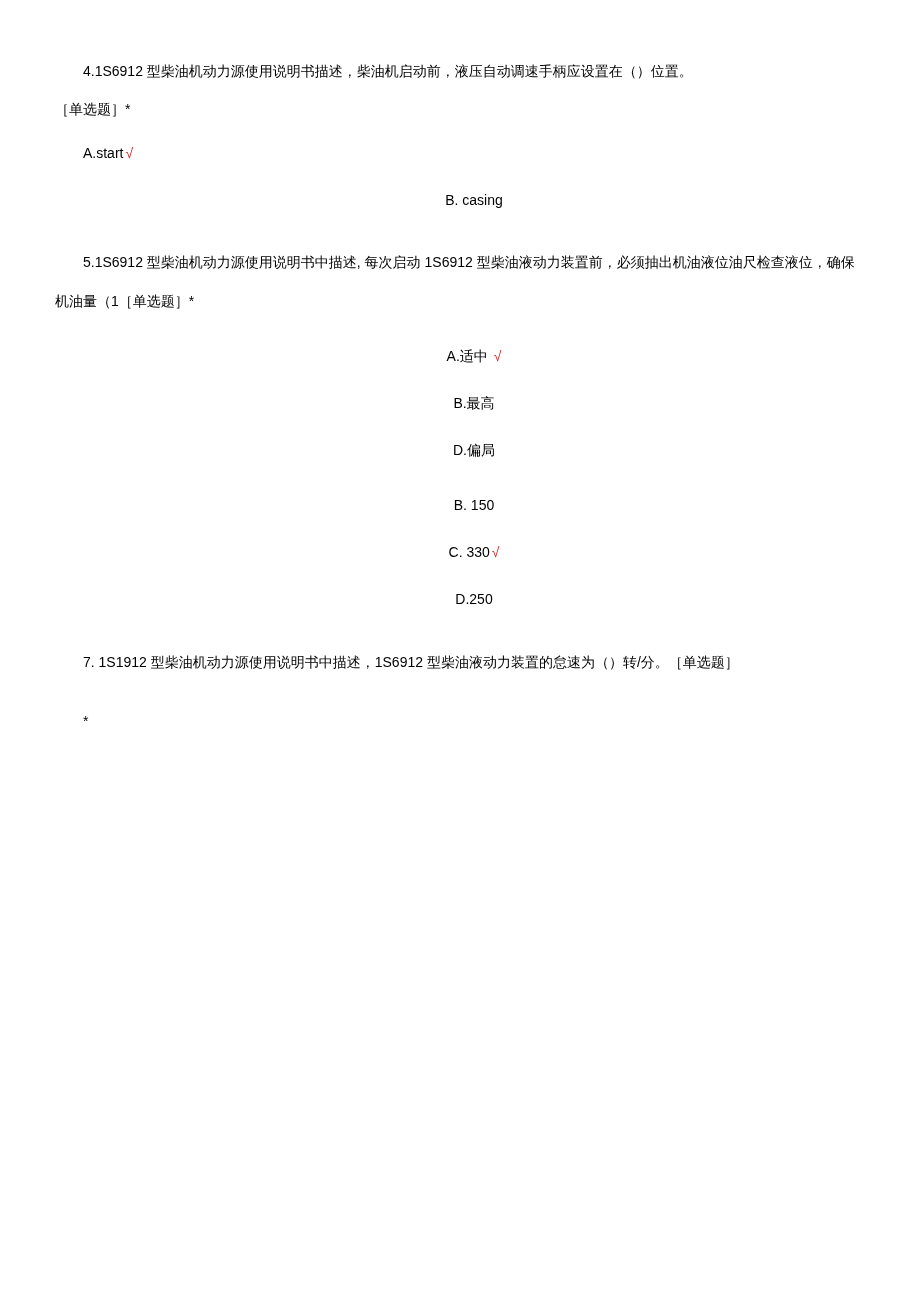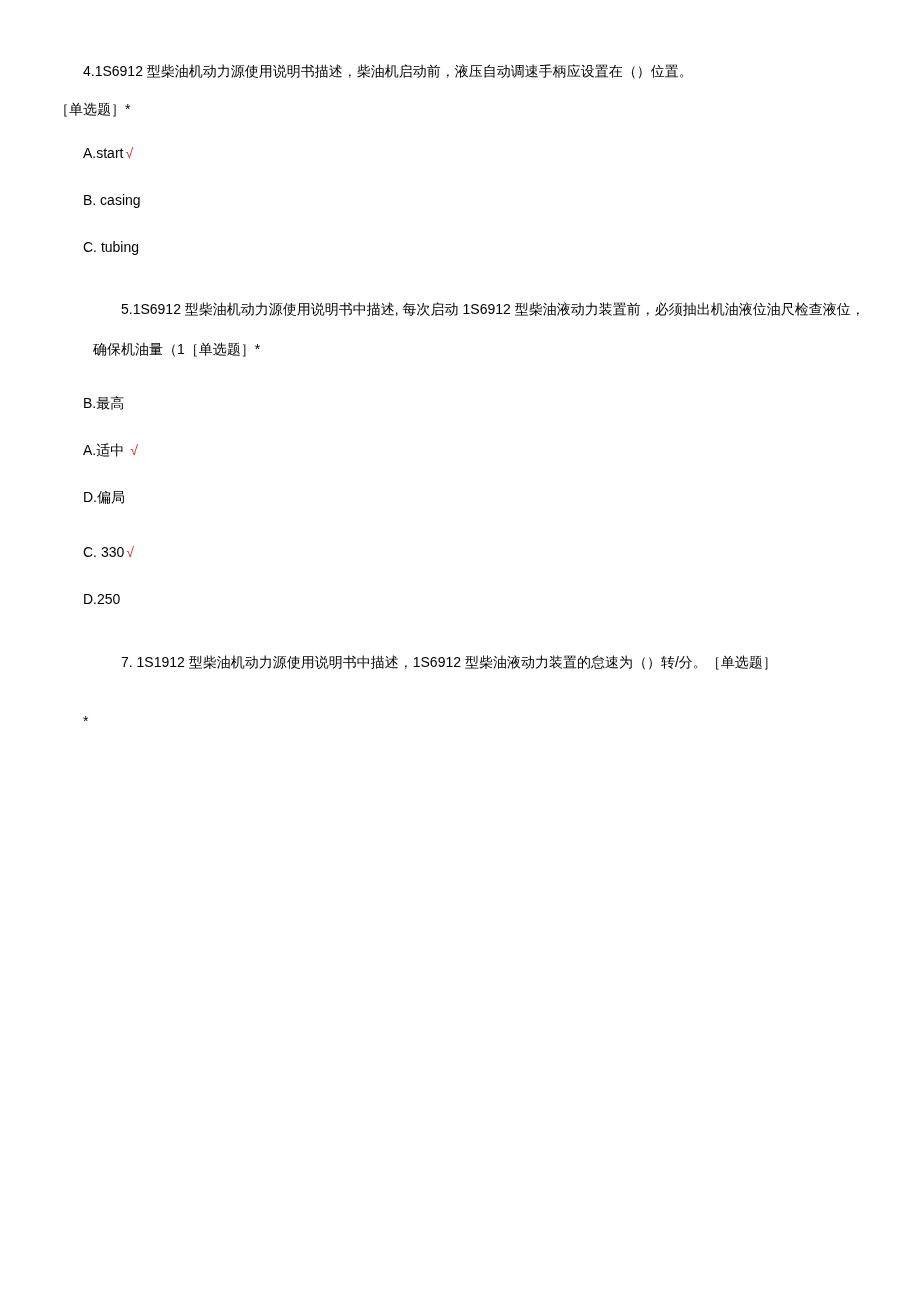--- a/index.html
+++ b/index.html
@@ -13,33 +13,33 @@
       width: 920px;
       box-sizing: border-box;
     }
     .question {
       margin-bottom: 30px;
     }
     .q-stem {
       text-indent: 2em;
       margin-bottom: 20px;
       line-height: 2.8;
-      margin-left: 38px;
     }
     .q-stem-first {
       text-indent: 2em;
       margin-bottom: 16px;
     }
     .q-stem-tag {
       margin-bottom: 20px;
     }
     .option {
       text-indent: 2em;
       margin: 22px 0;
       line-height: 1.8;
+      text-align: center;
     }
     .option-a-first {
       text-indent: 2em;
       margin: 8px 0 22px 0;
       line-height: 1.8;
     }
     .correct {
       color: #d02b2b;
       margin-left: 2px;
     }
@@ -53,39 +53,39 @@
 
 <div class="question">
   <div class="q-stem-first">4.1S6912 型柴油机动力源使用说明书描述，柴油机启动前，液压自动调速手柄应设置在（）位置。</div>
   <div class="q-stem-tag">［单选题］*</div>
   <div class="option-a-first">
     <span>A.start</span><span class="correct">√</span>
   </div>
   <div class="option">
     <span>B.   casing</span>
   </div>
-  <div class="option">
-    <span>C.   tubing</span>
-  </div>
 </div>
 
 <div class="question">
   <div class="q-stem">5.1S6912 型柴油机动力源使用说明书中描述, 每次启动 1S6912 型柴油液动力装置前，必须抽出机油液位油尺检查液位，确保机油量（1［单选题］*</div>
   <div class="option">
-    <span>B.最高</span>
+    <span>A.适中</span> <span class="correct">√</span>
   </div>
   <div class="option">
-    <span>A.适中</span> <span class="correct">√</span>
+    <span>B.最高</span>
   </div>
   <div class="option">
     <span>D.偏局</span>
   </div>
 </div>
 
 <div class="question">
+  <div class="option">
+    <span>B.   150</span>
+  </div>
   <div class="option">
     <span>C.   330</span><span class="correct">√</span>
   </div>
   <div class="option">
     <span>D.250</span>
   </div>
 </div>
 
 <div class="question">
   <div class="q-stem">7.   1S1912 型柴油机动力源使用说明书中描述，1S6912 型柴油液动力装置的怠速为（）转/分。［单选题］</div>

